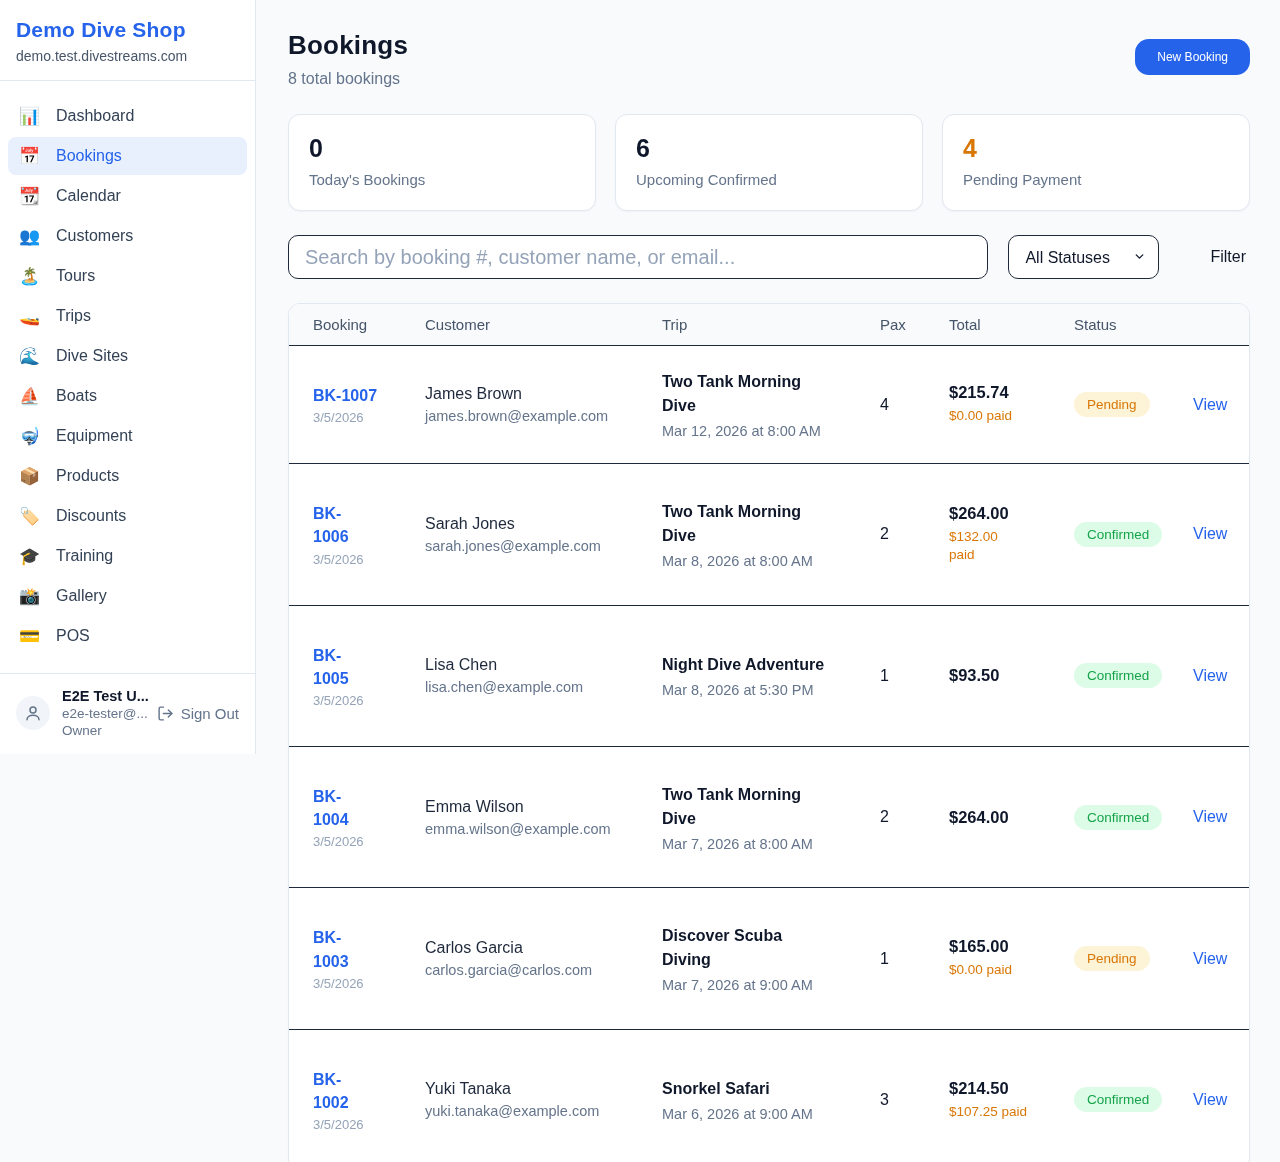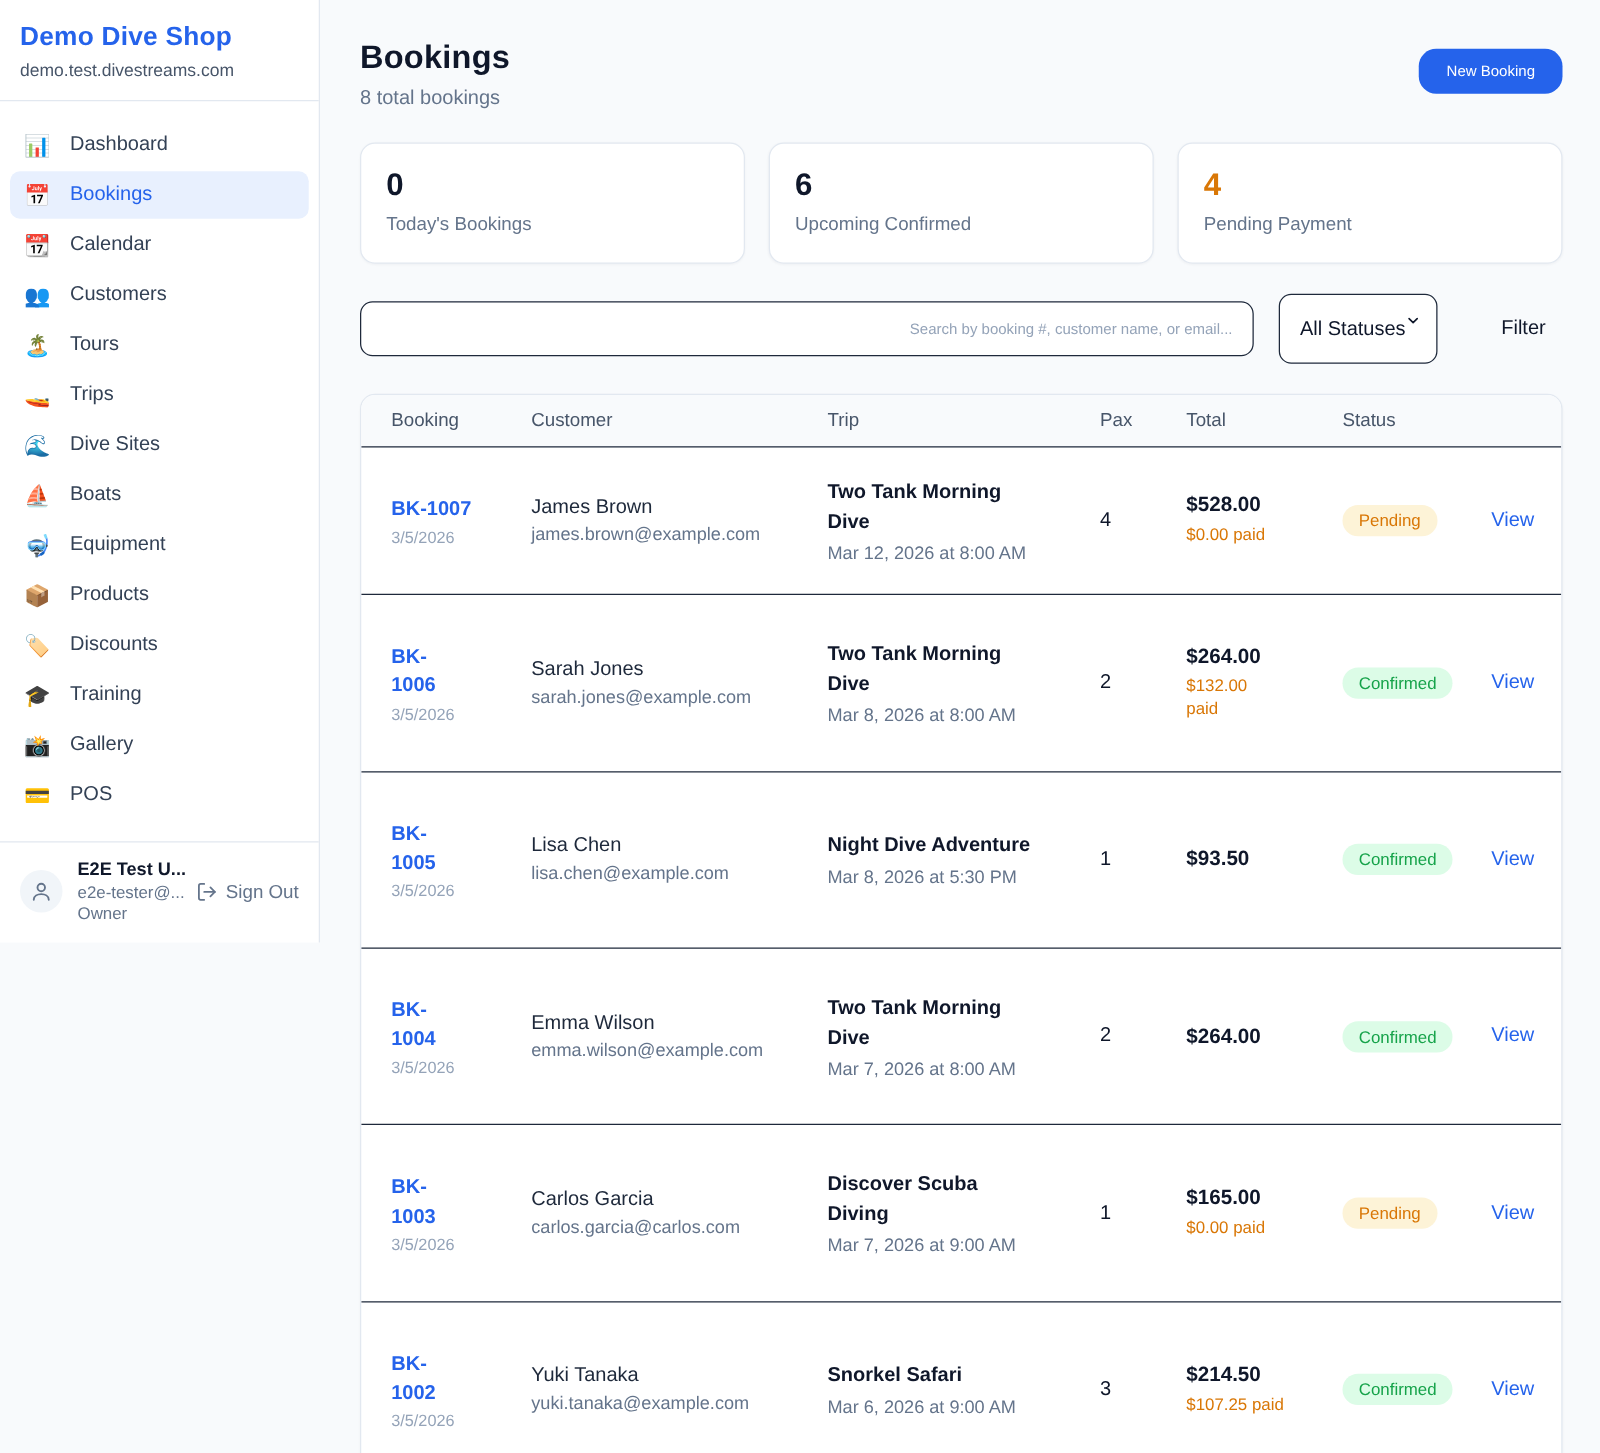--- a/index.html
+++ b/index.html
@@ -65,30 +65,30 @@
     box-shadow:0 1px 2px rgba(15,23,42,.04);
   }
   .stat-value { font-size:25px; font-weight:bold; color:#0f172a; }
   .stat-value.orange { color:#d97706; }
   .stat-label { font-size:15px; color:#64748b; margin-top:8px; }
   
   .filter-row { display:flex; align-items:center; gap:20px; margin-bottom:24px; }
   .search-input {
     flex:1; height:44px; max-width:715px;
     border:1px solid #1e293b; border-radius:10px;
-    padding:0 16px; font-family:inherit; font-size:12px; color:#737373;
-    background:#fff; outline:none;text-align:right;
+    padding:0 16px; font-family:inherit; font-size:20px; color:#737373;
+    background:#fff; outline:none;
   }
   .search-input::placeholder { color:#94a3b8; }
   .select-wrap { position:relative; }
   .status-select {
     appearance:none; -webkit-appearance:none;
-    height:56px; border:1px solid #1e293b; border-radius:10px;
+    height:44px; border:1px solid #1e293b; border-radius:10px;
     background:#fff; font-family:inherit; font-size:16px; color:#0f172a;
-    padding:0 24px 0 16px; cursor:pointer; outline:none;
+    padding:0 48px 0 16px; cursor:pointer; outline:none;
   }
   .select-chevron { position:absolute; right:13px; top:15px; pointer-events:none; }
   .filter-btn {
     background:none; border:none; cursor:pointer;
     font-family:inherit; font-size:16px; color:#0f172a; padding:6px 4px;margin-left:27px;
   }
   
   .table-card {
     background:#fff; border:1px solid #e2e8f0; border-radius:12px;
     overflow:hidden; box-shadow:0 1px 2px rgba(15,23,42,.04);
@@ -281,21 +281,21 @@
         <div class="cust-name">James Brown</div>
         <div class="cust-email">james.brown@example.com</div>
       </div>
       <div>
         <div class="trip-name">Two Tank Morning
 Dive</div>
         <div class="trip-date">Mar 12, 2026 at 8:00 AM</div>
       </div>
       <div class="pax">4</div>
       <div>
-        <div class="total">$528.00</div>
+        <div class="total">$215.74</div>
         <div class="paid">$0.00 paid</div>
       </div>
       <div>
         <span class="badge badge-pending">Pending</span>
       </div>
       <div>
         <a class="view-link">View</a>
       </div>
     </div>
 

